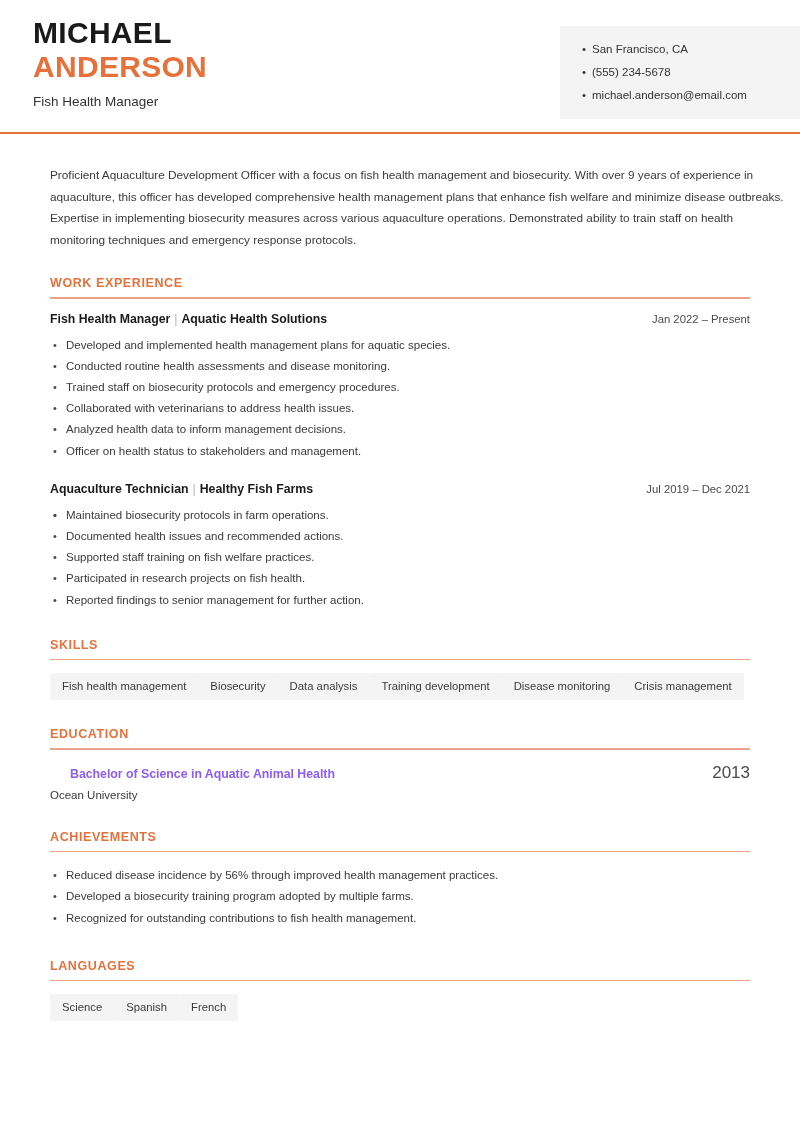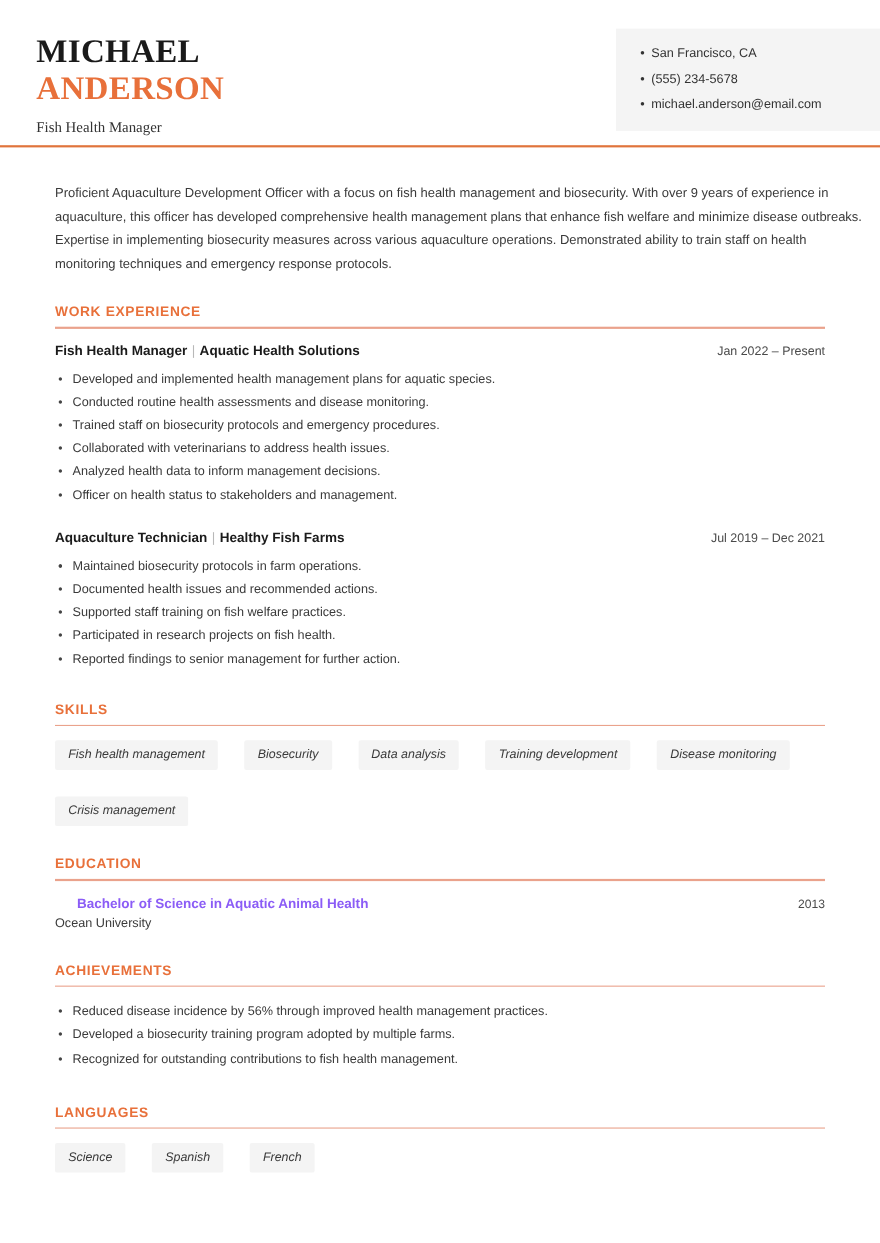--- a/index.html
+++ b/index.html
@@ -26,22 +26,21 @@
 
   
   .header {
     position: relative;
     height: 134px;
   }
 
   .header-left {
     position: absolute;
     left: 33px;
-    top: 30px;
-    font-family: Liberation Serif, serif;
+    top: 16px;
   }
 
   .name-first {
     font-size: 30px;
     font-weight: bold;
     letter-spacing: 0.3px;
     color: #1a1a1a;
     line-height: 34px;
     text-transform: uppercase;
   }
@@ -178,23 +177,22 @@
     left: 3px;
     top: 0;
     color: #444;
     font-size: 11px;
   }
 
   
   .chips {
     display: flex;
     flex-wrap: wrap;
-    gap: 24px;
+    gap: 0;
     margin-top: 2px;
-    font-style: italic;
   }
 
   .chip {
     background: #f4f4f4;
     border-radius: 2px;
     padding: 6px 12px;
     font-size: 11.3px;
     color: #3a3a3a;
     line-height: 15px;
     white-space: nowrap;
@@ -208,21 +206,21 @@
   }
 
   .edu-degree {
     font-size: 12.3px;
     font-weight: bold;
     color: #8b5cf6;
     margin-left: 20px;
   }
 
   .edu-year {
-    font-size: 11px;
+    font-size: 17px;
     color: #4a4a4a;
   }
 
   .edu-school {
     margin-top: 6px;
     font-size: 11.5px;
     color: #3a3a3a;
   }
 
   

